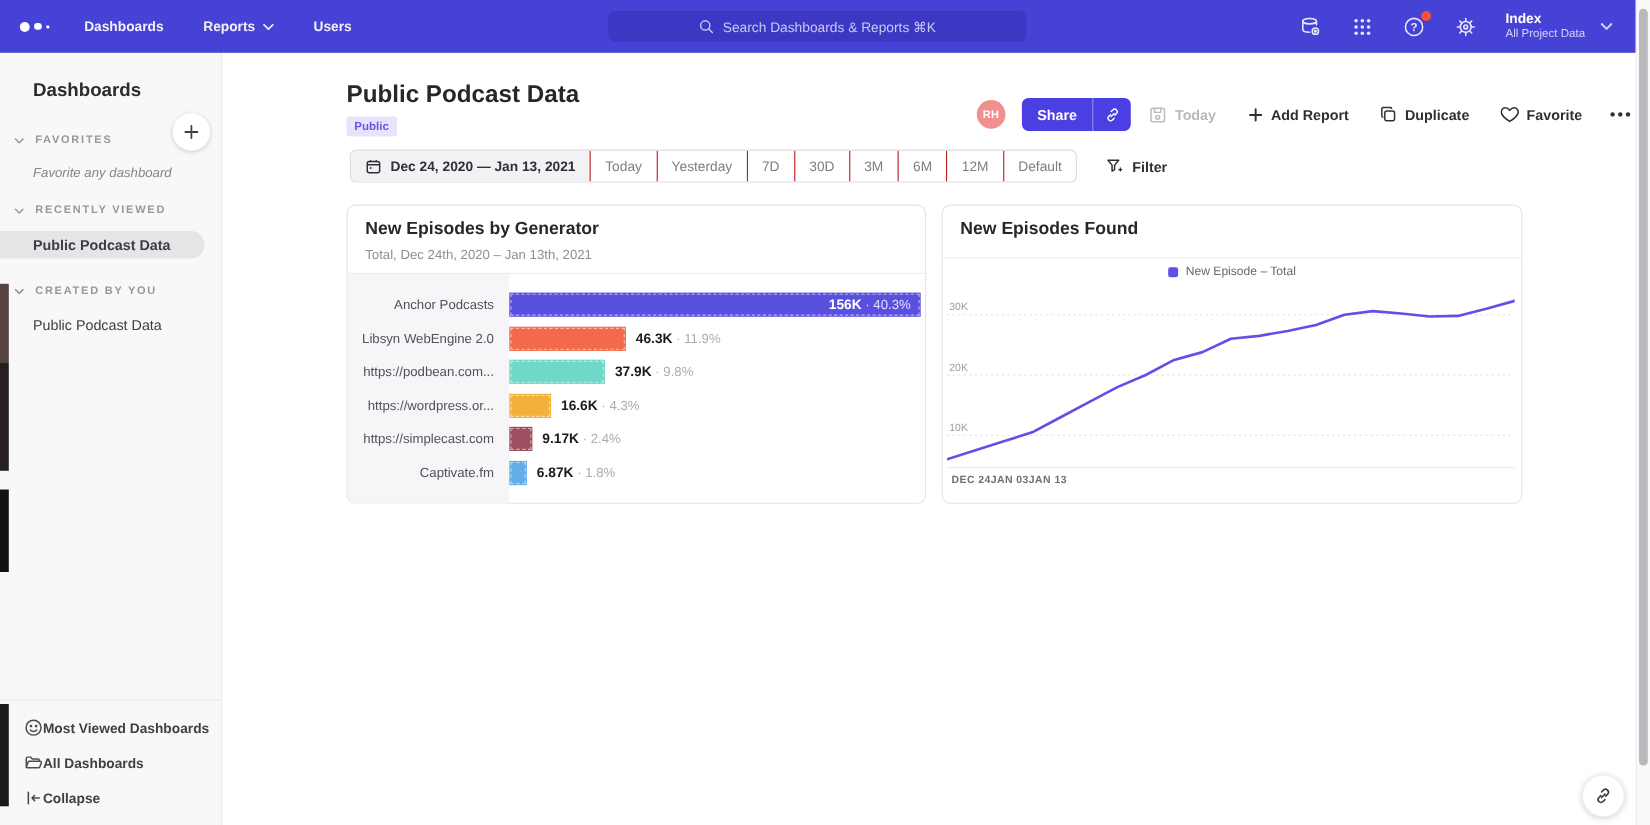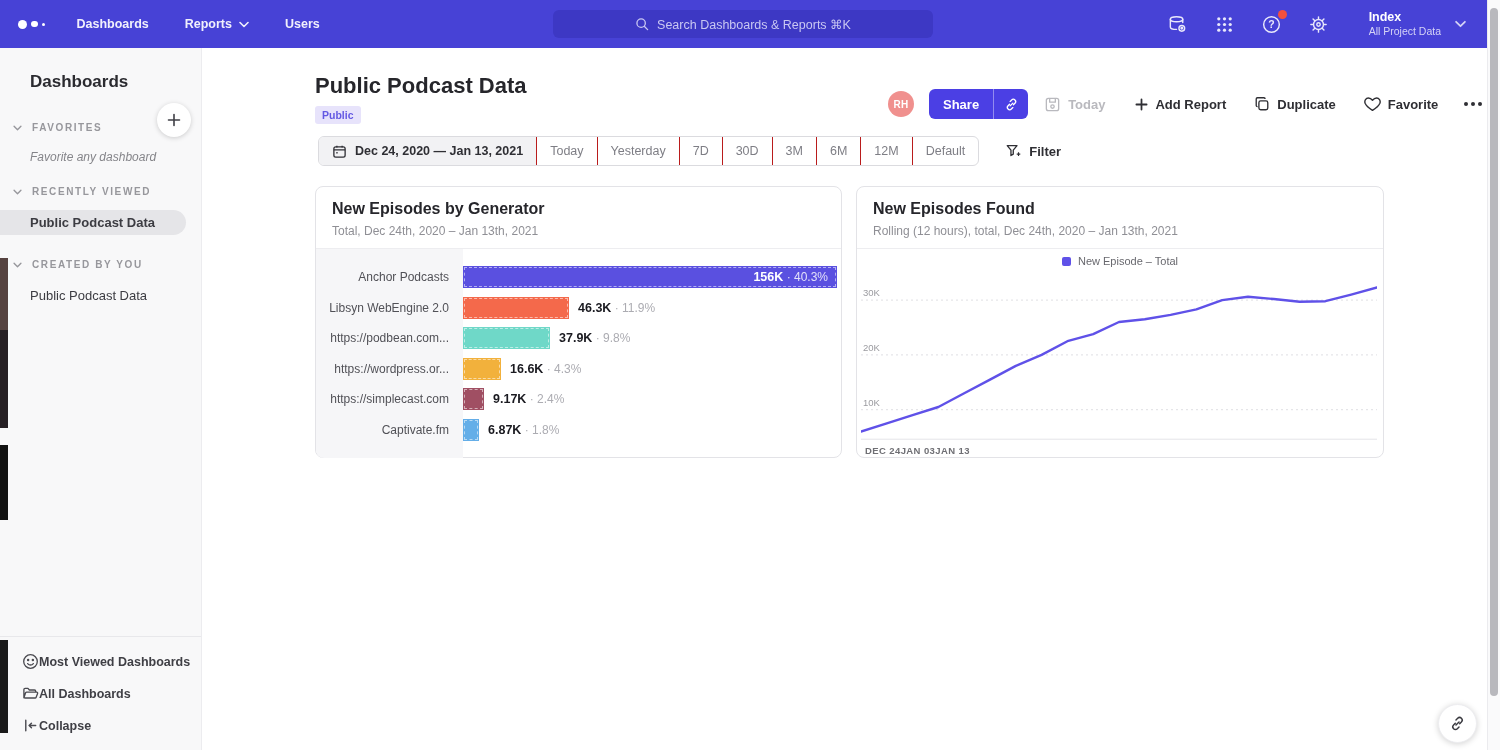--- a/index.html
+++ b/index.html
@@ -17,21 +17,21 @@
   .logo i:nth-child(2){width:6.5px;height:6.5px}
   .logo i:nth-child(3){width:3px;height:3px}
   .nav-links{display:flex;align-items:center;gap:36px;margin-left:32px;}
   .nav-link{display:flex;align-items:center;gap:7px;font-size:12.5px;font-weight:700;color:#f1f0fc;cursor:pointer;}
   .nav-search{position:absolute;left:553px;top:10px;width:380px;height:28px;border-radius:6px;
     background:var(--nav_search_bg,#3D38C4);display:flex;align-items:center;justify-content:center;gap:8px;
     color:#c9c7f2;font-size:12.5px;cursor:text;}
   .nav-right{position:absolute;right:34px;top:0;height:48px;display:flex;align-items:center;gap:25px;}
   .nav-icon{position:relative;width:22px;height:22px;color:#e9e8fb;cursor:pointer;display:flex;align-items:center;justify-content:center;}
   .nav-badge{position:absolute;top:-3px;right:-4px;width:9px;height:9px;border-radius:50%;background:#f4503c;}
-  .project-switch{display:flex;align-items:center;gap:14px;cursor:pointer;margin-left:14px;}
+  .project-switch{display:flex;align-items:center;gap:14px;cursor:pointer;margin-left:0;}
   .project-name{font-size:12.5px;font-weight:700;color:#ffffff;line-height:15px;}
   .project-sub{font-size:10.5px;color:#d5d3f6;line-height:13px;}
   
   .scroll-track{position:absolute;right:0;top:0;width:12px;height:750px;background:#fafafb;border-left:1px solid #ebebee;z-index:7;}
   .scroll-thumb{position:absolute;left:2px;top:8px;width:8px;height:688px;border-radius:4px;background:#b8b8bd;}
   
   .sidebar{position:absolute;left:0;top:48px;width:202px;height:702px;background:#f8f8f9;border-right:1px solid #ececef;box-sizing:border-box;z-index:3;}
   .sb-title{font-size:17px;font-weight:700;color:#2b2b30;margin:24px 0 0 30px;}
   .sb-add{position:absolute;top:55px;right:10px;width:34px;height:34px;border-radius:50%;background:#fff;
     box-shadow:0 1px 5px rgba(0,0,0,.18);display:flex;align-items:center;justify-content:center;cursor:pointer;color:#3f3f45;}
@@ -378,21 +378,20 @@
             <div class="bar" style="width: 16px; background: rgb(100, 174, 232);"></div>
             <span class="bar-val" style="left: 172px;"><b>6.87K</b><span class="pct"> · 1.8%</span></span>
           </div>
         </div>
     </div>
   </div>
 
   <div class="card card2">
     <div class="card-head">
       <div class="card-title">New Episodes Found</div>
-      <div class="card-sub">Rolling (12 hours), total, Dec 24th, 2020 – Jan 13th, 2021</div>
     </div>
     <div class="card-body">
       <div class="legend-row">
         <span class="legend-swatch" style="background: rgb(95, 81, 232);"></span>
         <span class="legend-label">New Episode – Total</span>
       </div>
       <div class="plot">
         <svg width="516" height="167" viewBox="0 0 516 167">
             <line x1="0" x2="516" y1="136.7" y2="136.7" stroke="#dfdfe3" stroke-dasharray="2 3"></line>
             <text x="2" y="132.7" font-size="9.5" fill="#9b9ba0" font-family="Liberation Sans, sans-serif">10K</text>

